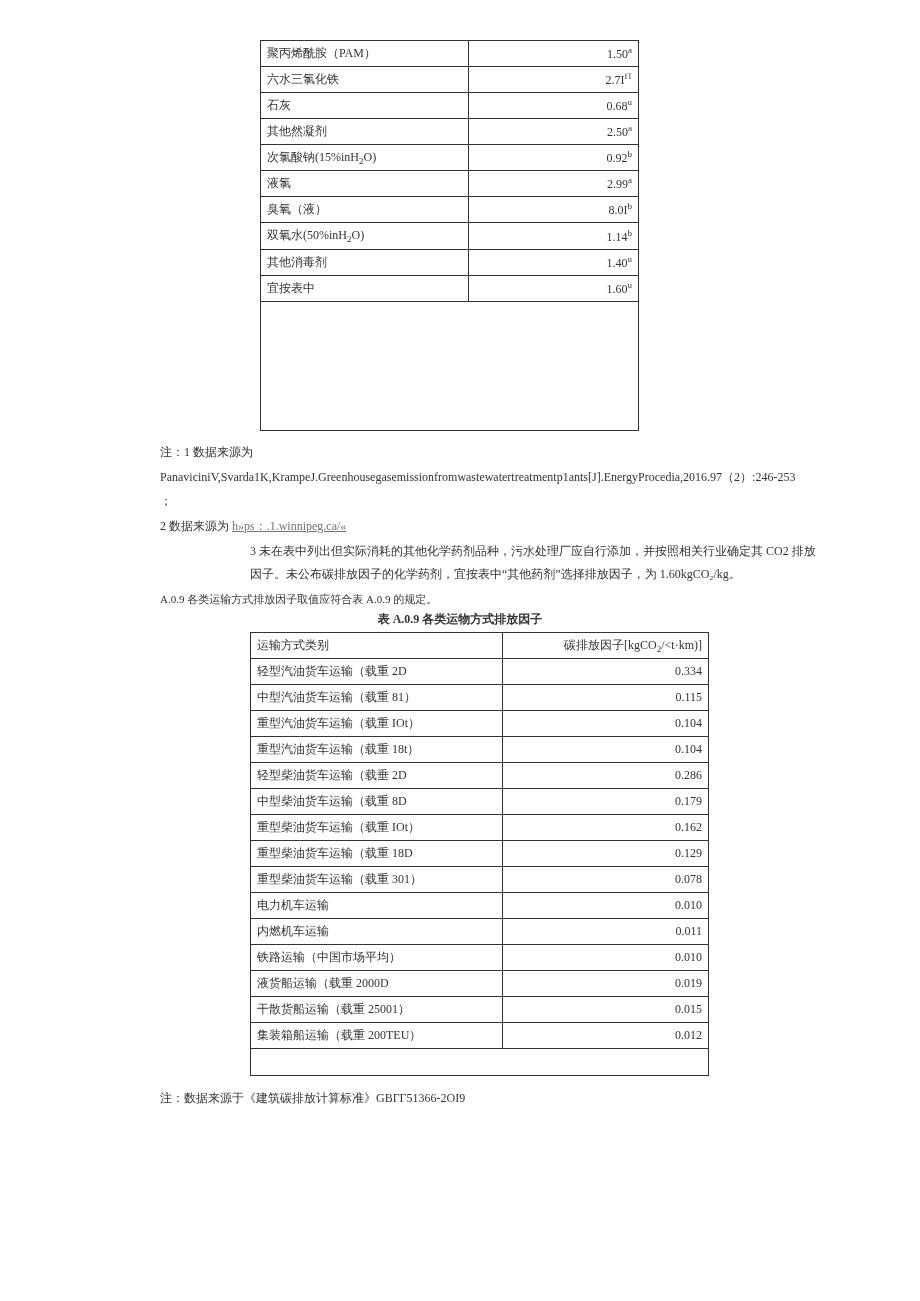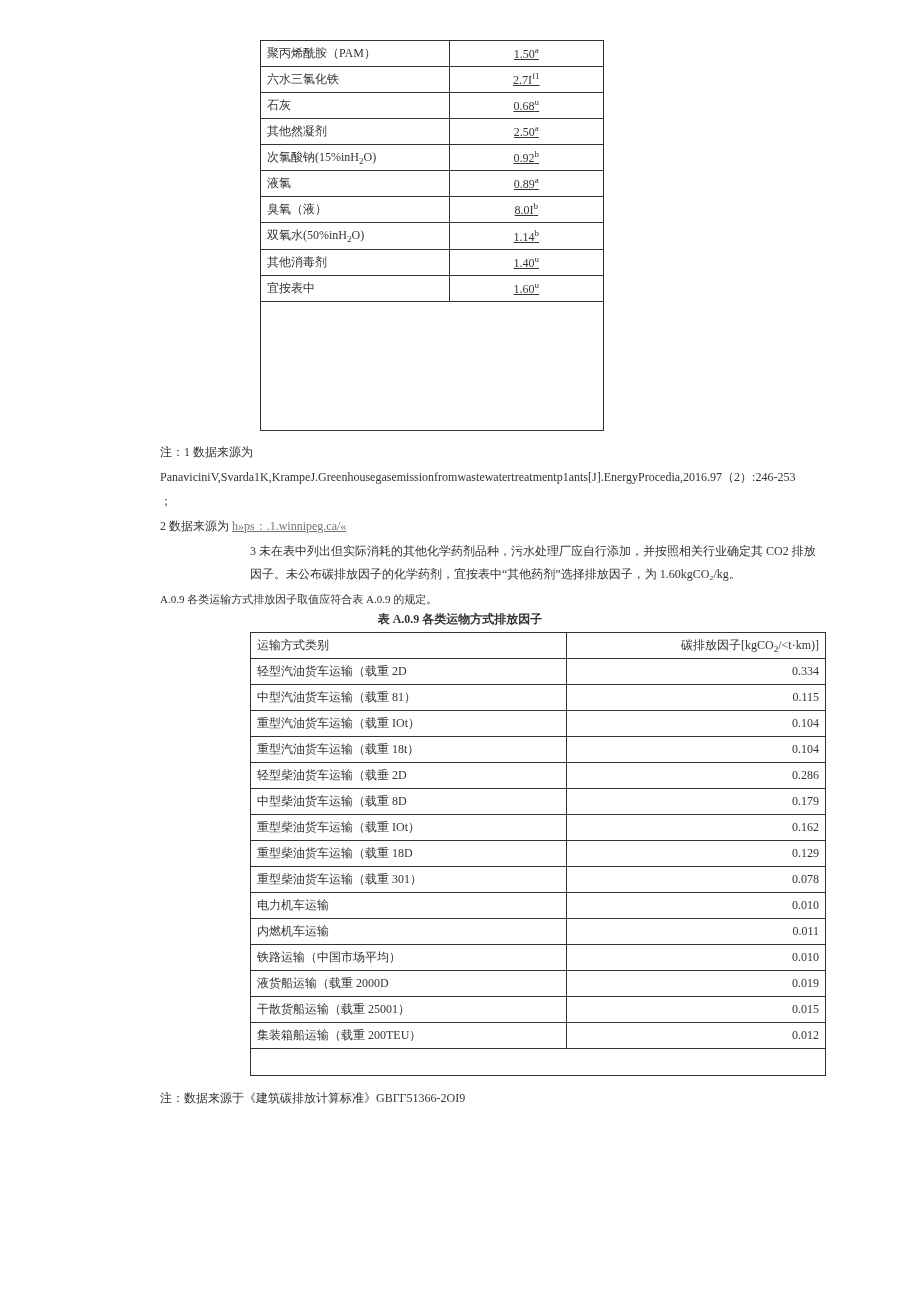--- a/index.html
+++ b/index.html
@@ -7,35 +7,35 @@
     font-size: 12px;
     color: #333;
     background: #fff;
     margin: 0;
     padding: 40px 100px;
     width: 920px;
     box-sizing: border-box;
   }
   table {
     border-collapse: collapse;
-    width: 344px;
+    width: 379px;
     margin: 0 auto 10px 160px;
   }
   table.t2 {
     margin-left: 150px;
-    width: 576px;
+    width: 459px;
   }
   td, th {
     border: 1px solid #333;
     padding: 4px 6px;
     font-size: 12px;
     vertical-align: middle;
   }
   .col-name { width: 55%; text-align: left; }
-  .col-val { width: 45%; text-align: center; text-decoration: underline; }
+  .col-val { width: 45%; text-align: right; }
   .sup { font-size: 9px; vertical-align: super; }
   .sub { font-size: 9px; vertical-align: sub; }
   .blank-row td { height: 120px; border-top: 1px solid #333; }
   .notes {
     margin: 8px 0 4px 60px;
     line-height: 1.9;
   }
   .notes p { margin: 2px 0; }
   .indent2 { margin-left: 90px; }
   a { color: #737373; text-decoration: underline; }
@@ -79,21 +79,21 @@
       <tr>
         <td class="col-name">其他然凝剂</td>
         <td class="col-val"><span>2.50</span><span class="sup">a</span></td>
       </tr>
       <tr>
         <td class="col-name"><span>次氯酸钠(15%inH</span><span class="sub">2</span><span>O)</span></td>
         <td class="col-val"><span>0.92</span><span class="sup">b</span></td>
       </tr>
       <tr>
         <td class="col-name">液氯</td>
-        <td class="col-val"><span>0.89</span><span class="sup">a</span></td>
+        <td class="col-val"><span>2.99</span><span class="sup">a</span></td>
       </tr>
       <tr>
         <td class="col-name">臭氧（液）</td>
         <td class="col-val"><span>8.0I</span><span class="sup">b</span></td>
       </tr>
       <tr>
         <td class="col-name"><span>双氧水(50%inH</span><span class="sub">2</span><span>O)</span></td>
         <td class="col-val"><span>1.14</span><span class="sup">b</span></td>
       </tr>
       <tr>

